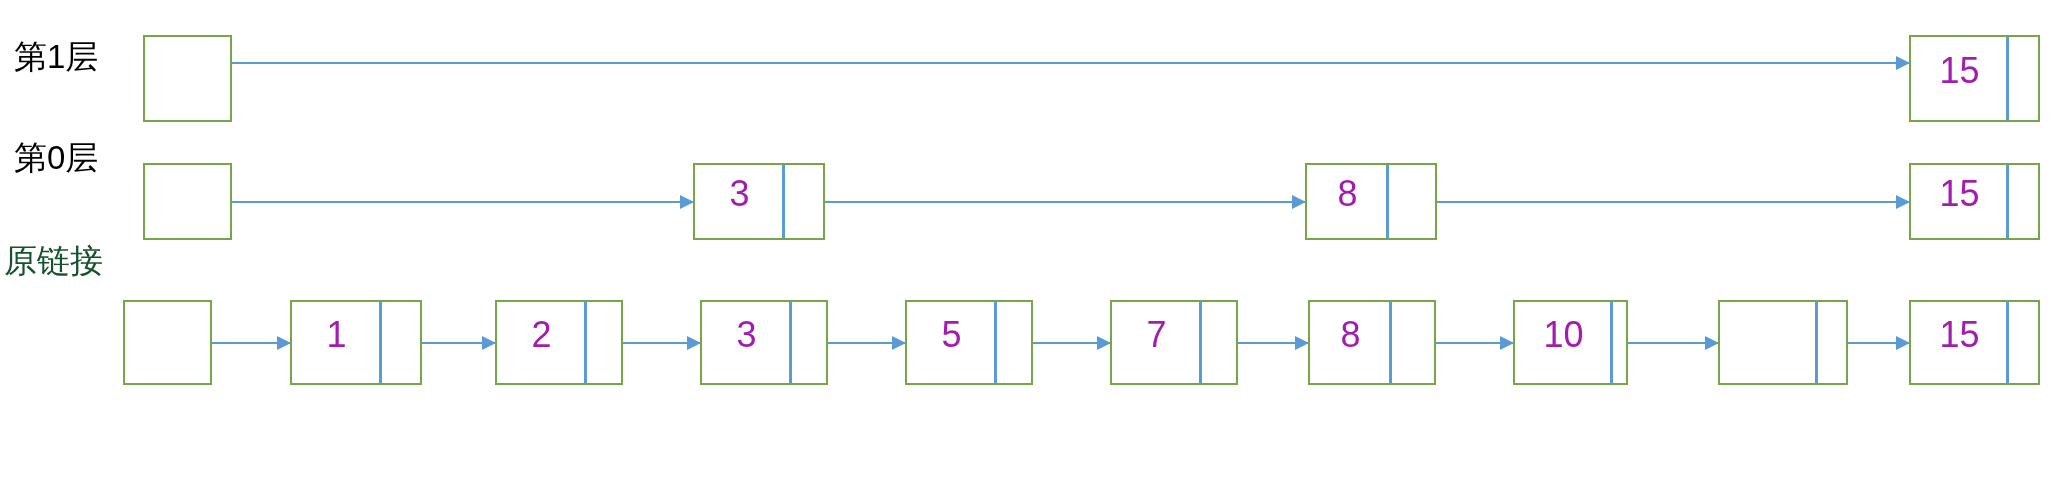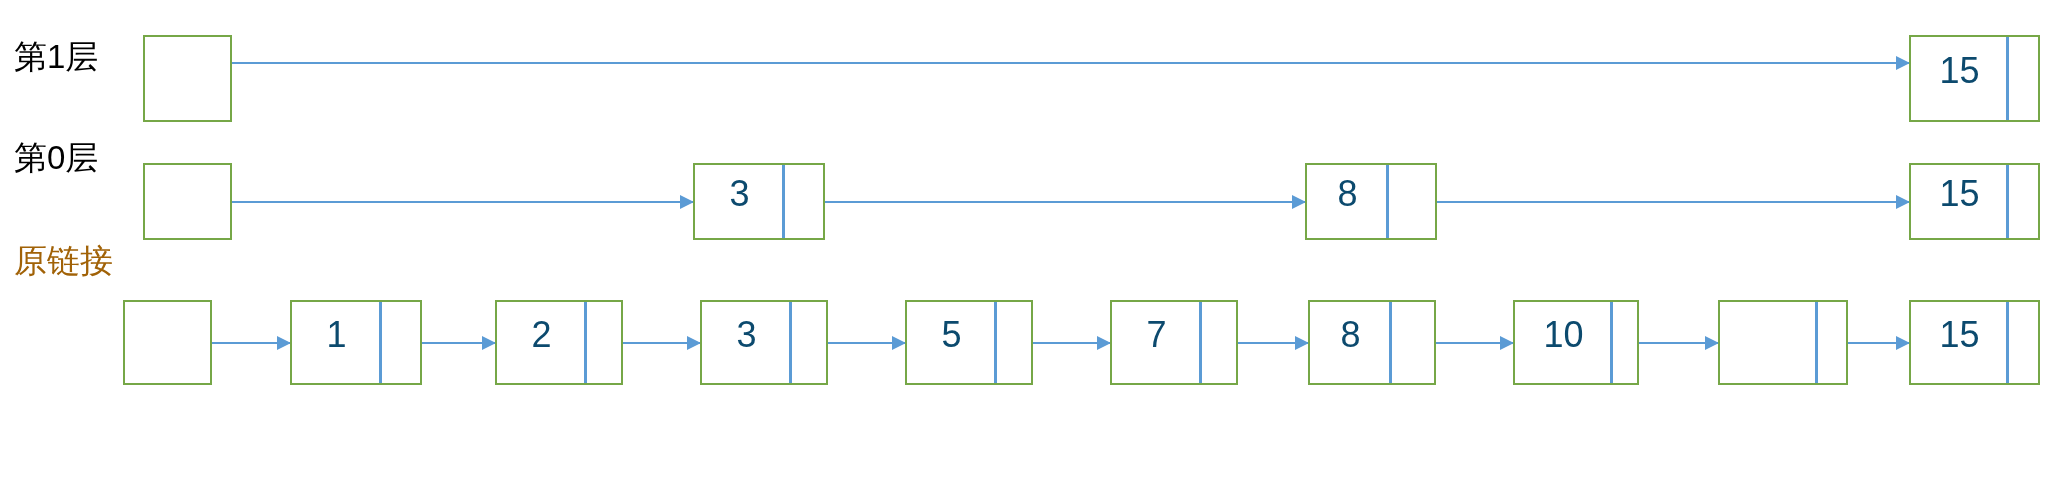--- a/index.html
+++ b/index.html
@@ -32,21 +32,21 @@
   }
   .node .value {
     position: absolute;
     left: 0;
     top: 0;
     bottom: 16px;
     display: flex;
     align-items: center;
     justify-content: center;
     font-size: 36px;
-    color: #0c4a6e;
+    color: #a21caf;
     line-height: 1;
   }
   .node .divider {
     position: absolute;
     top: 0;
     bottom: 0;
     width: 3px;
     background: #5B9BD5;
   }
   .arrow {
@@ -87,21 +87,21 @@
       <div class="divider" style="left: 87px; background: rgb(91, 155, 213);"></div>
     </div>
     <div class="node" style="left: 1305px; top: 163px; width: 132px; height: 77px; border-color: rgb(118, 167, 71);">
       <div class="value" style="width: 81px;">8</div>
       <div class="divider" style="left: 79px; background: rgb(91, 155, 213);"></div>
     </div>
     <div class="node" style="left: 1909px; top: 163px; width: 131px; height: 77px; border-color: rgb(118, 167, 71);">
       <div class="value" style="width: 97px;">15</div>
       <div class="divider" style="left: 95px; background: rgb(91, 155, 213);"></div>
     </div>
-    <div class="row-label" style="left: 14px; top: 244px; color: #a16207;">原链接</div>
+    <div class="row-label" style="left: 4px; top: 244px; color: #14532d;">原链接</div>
     <div class="arrow" style="left: 133px; top: 342px; width: 157px; background: rgb(91, 155, 213);"></div>
     <div class="arrow" style="left: 379px; top: 342px; width: 116px; background: rgb(91, 155, 213);"></div>
     <div class="arrow" style="left: 584px; top: 342px; width: 116px; background: rgb(91, 155, 213);"></div>
     <div class="arrow" style="left: 789px; top: 342px; width: 116px; background: rgb(91, 155, 213);"></div>
     <div class="arrow" style="left: 994px; top: 342px; width: 116px; background: rgb(91, 155, 213);"></div>
     <div class="arrow" style="left: 1191px; top: 342px; width: 117px; background: rgb(91, 155, 213);"></div>
     <div class="arrow" style="left: 1389px; top: 342px; width: 124px; background: rgb(91, 155, 213);"></div>
     <div class="arrow" style="left: 1610px; top: 342px; width: 108px; background: rgb(91, 155, 213);"></div>
     <div class="arrow" style="left: 1815px; top: 342px; width: 94px; background: rgb(91, 155, 213);"></div>
     <div class="node" style="left: 123px; top: 300px; width: 89px; height: 85px; border-color: rgb(118, 167, 71);"></div>
@@ -122,21 +122,21 @@
       <div class="divider" style="left: 87px; background: rgb(91, 155, 213);"></div>
     </div>
     <div class="node" style="left: 1110px; top: 300px; width: 128px; height: 85px; border-color: rgb(118, 167, 71);">
       <div class="value" style="width: 89px;">7</div>
       <div class="divider" style="left: 87px; background: rgb(91, 155, 213);"></div>
     </div>
     <div class="node" style="left: 1308px; top: 300px; width: 128px; height: 85px; border-color: rgb(118, 167, 71);">
       <div class="value" style="width: 81px;">8</div>
       <div class="divider" style="left: 79px; background: rgb(91, 155, 213);"></div>
     </div>
-    <div class="node" style="left: 1513px; top: 300px; width: 126px; height: 85px; border-color: rgb(118, 167, 71);">
+    <div class="node" style="left: 1513px; top: 300px; width: 115px; height: 85px; border-color: rgb(118, 167, 71);">
       <div class="value" style="width: 97px;">10</div>
       <div class="divider" style="left: 95px; background: rgb(91, 155, 213);"></div>
     </div>
     <div class="node" style="left: 1718px; top: 300px; width: 130px; height: 85px; border-color: rgb(118, 167, 71);">
       <div class="divider" style="left: 95px; background: rgb(91, 155, 213);"></div>
     </div>
     <div class="node" style="left: 1909px; top: 300px; width: 131px; height: 85px; border-color: rgb(118, 167, 71);">
       <div class="value" style="width: 97px;">15</div>
       <div class="divider" style="left: 95px; background: rgb(91, 155, 213);"></div>
     </div>

